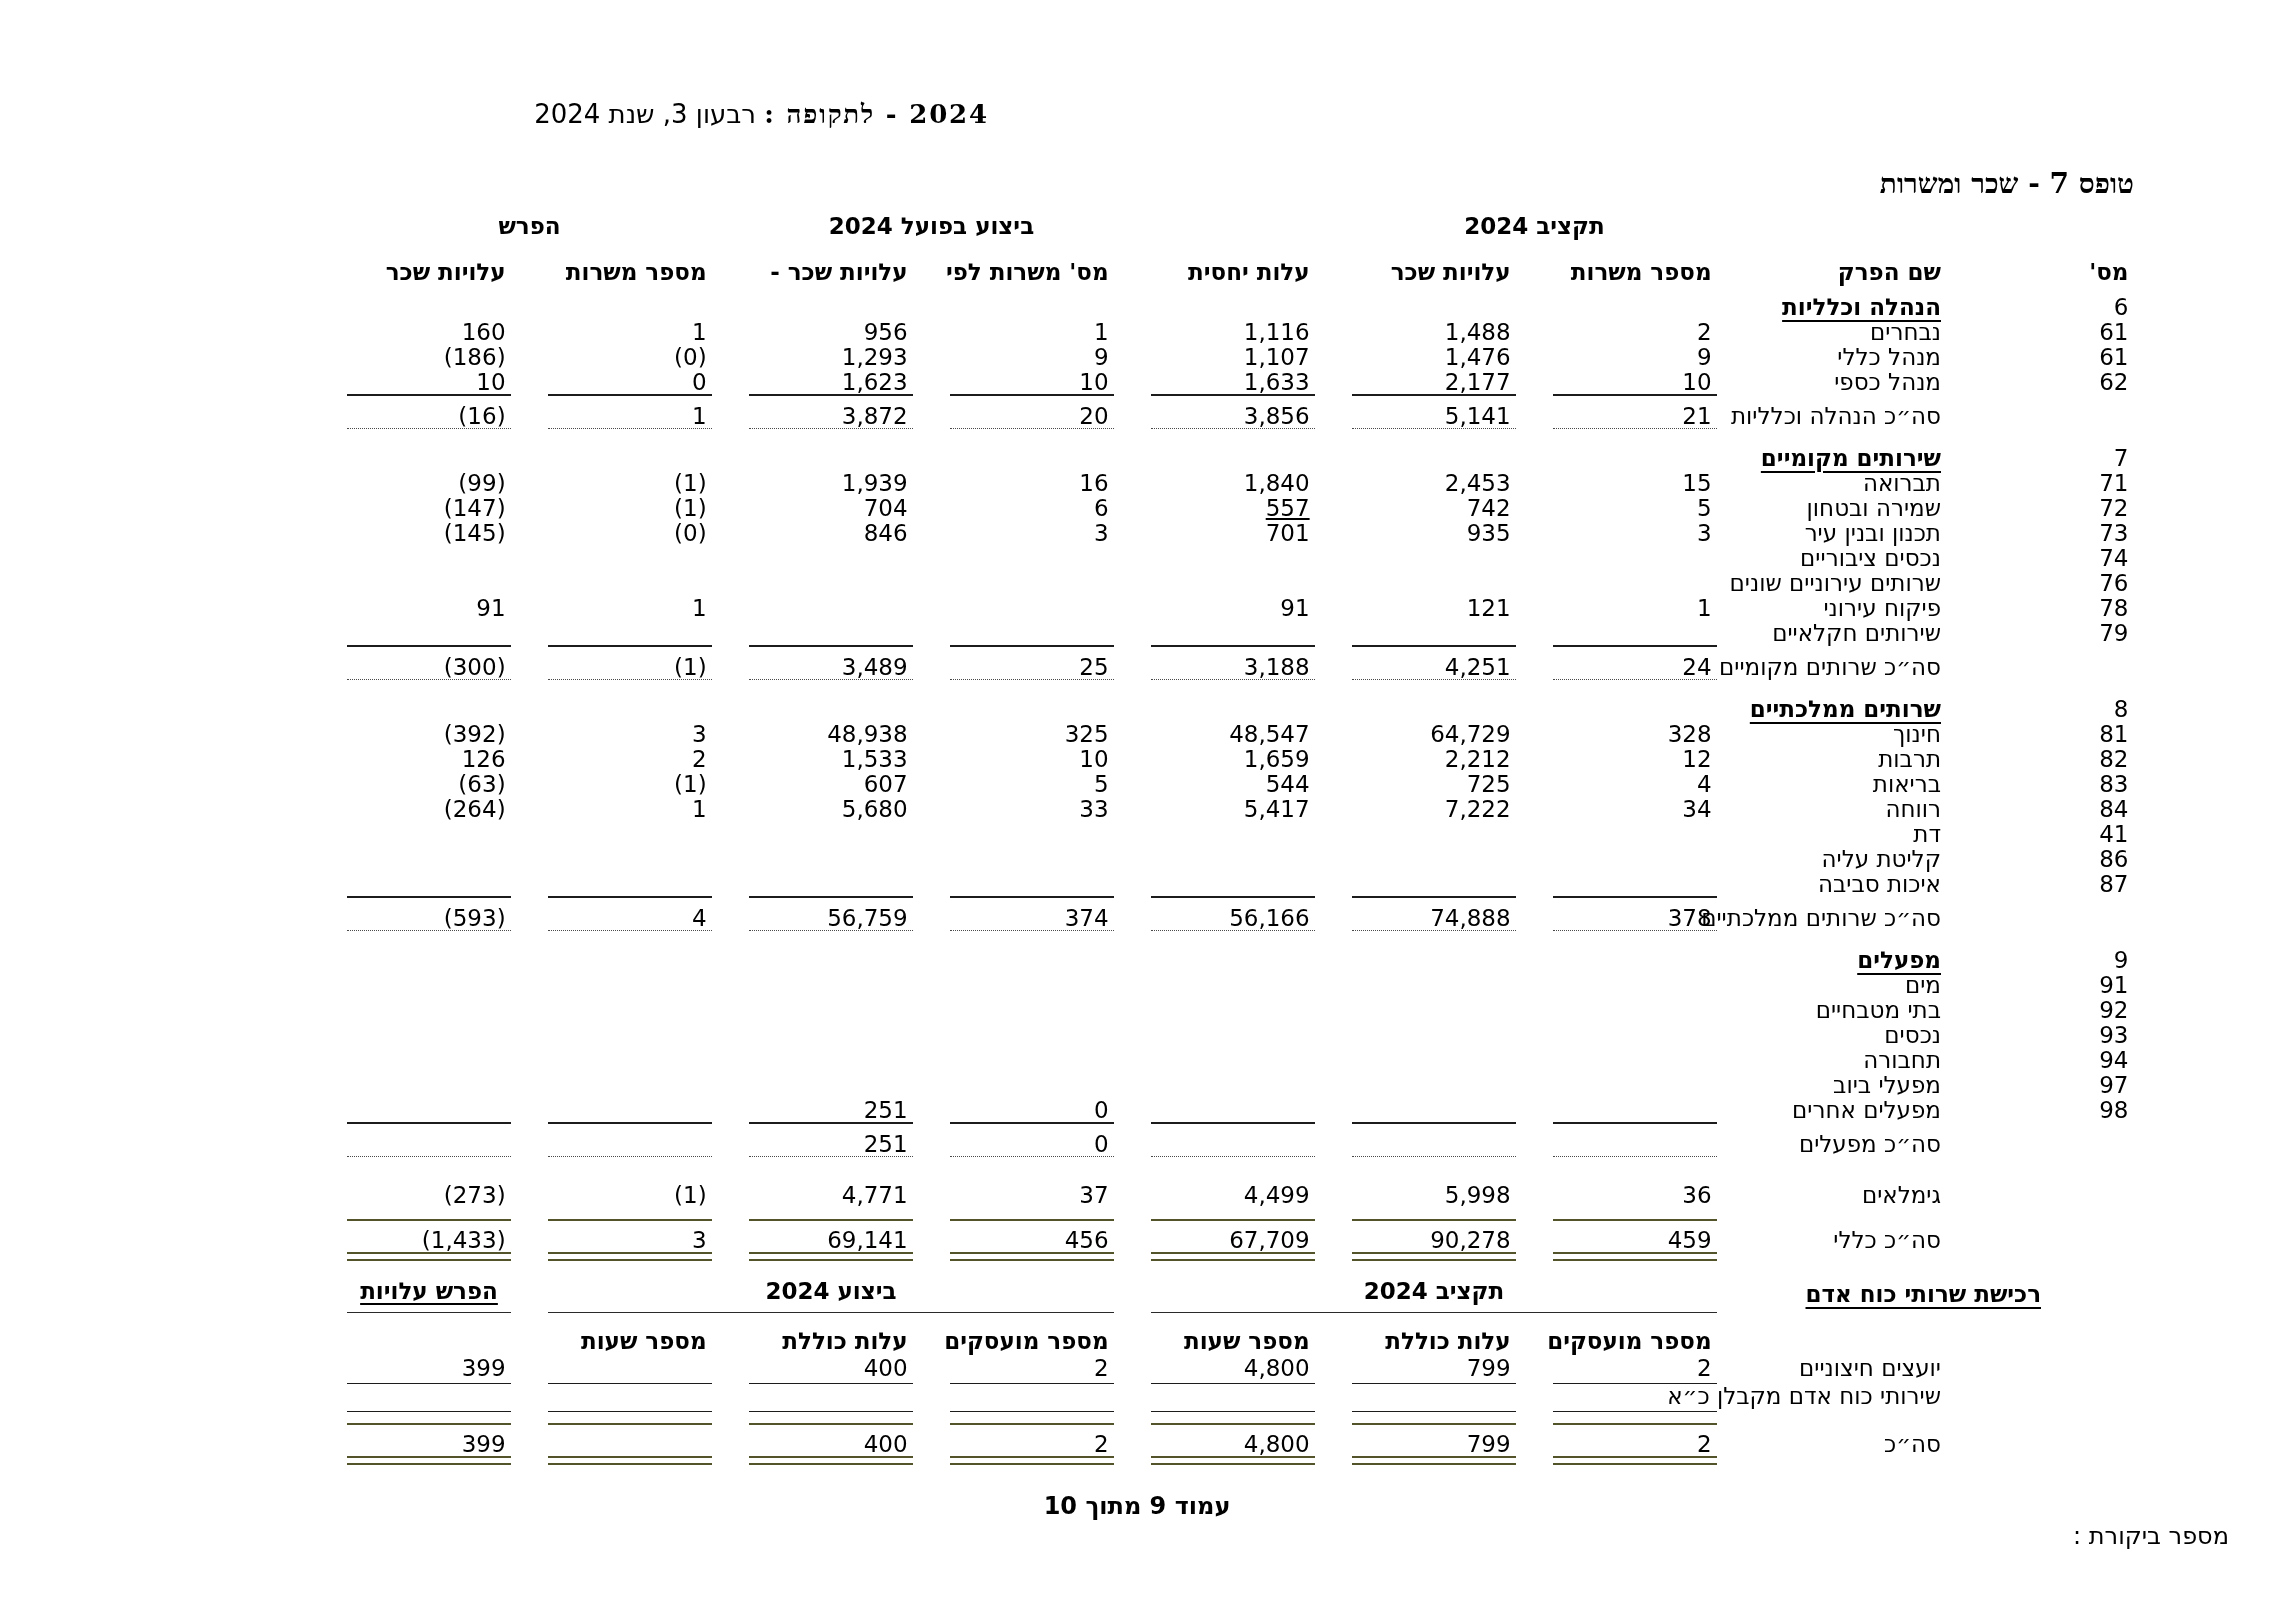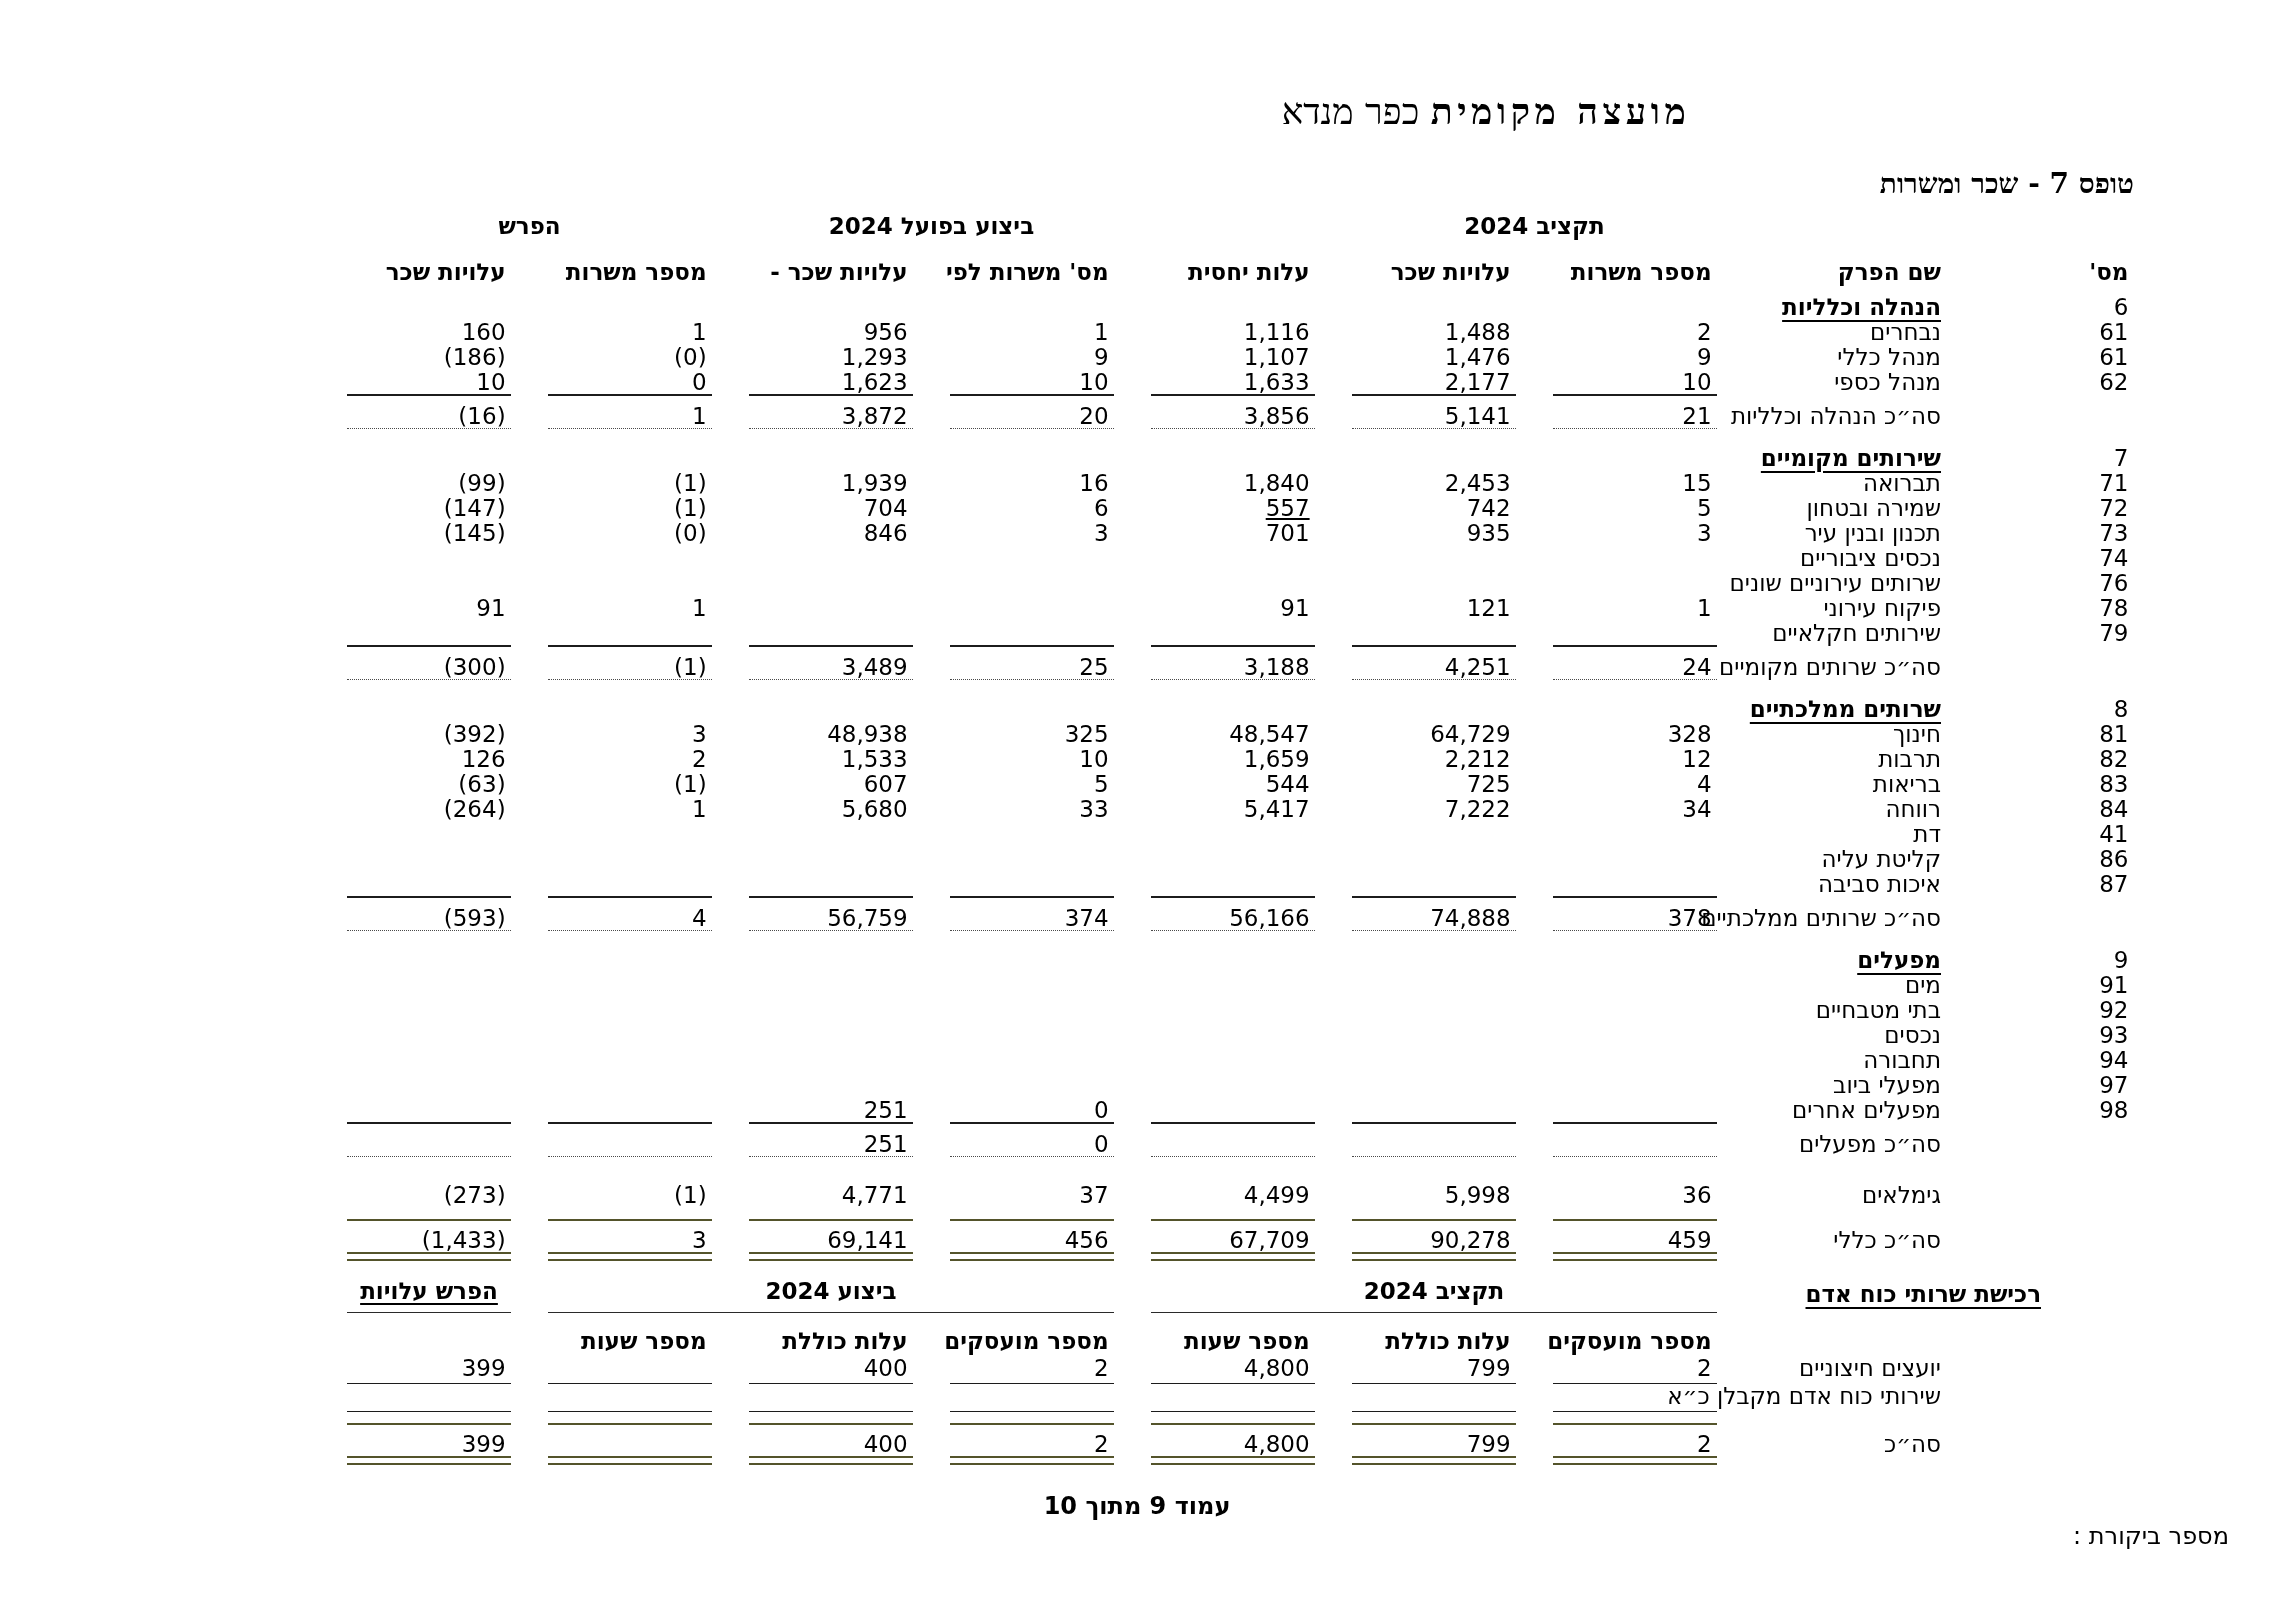--- a/index.html
+++ b/index.html
@@ -53,25 +53,25 @@
   
   .grpline{border-bottom:1.8px solid #2a2a2a;line-height:30px;}
   .diffhd{text-decoration:underline;text-underline-offset:3.6px;}
   .u{border-bottom:1.8px solid #1c1c1c;}
 </style>
 </head>
 <body>
 
 <div class="page" id="page">
 
-  <div class="council">
-    <span class="b">מועצה מקומית</span>
-    <span>כפר מנדא</span>
+
+  <div class="period">
+    <span class="b">2024 - לתקופה :</span>
+    <span>רבעון 3, שנת 2024</span>
   </div>
-
 
   <div class="form-title">טופס 7 - שכר ומשרות</div>
 
   <div class="tbl" id="tbl-top">
       <div class="c rhg hd ctr" style="grid-area: 1 / 3 / auto / span 2;">תקציב 2024</div>
       <div class="c rhg hd ctr" style="grid-area: 1 / 6 / auto / span 2;">ביצוע בפועל 2024</div>
       <div class="c rhg hd ctr" style="grid-area: 1 / 8 / auto / span 2;">הפרש</div>
       <div class="c rhc hd num" style="grid-area: 2 / 1;">מס'</div>
       <div class="c rhc hd name" style="grid-area: 2 / 2;">שם הפרק</div>
       <div class="c rhc hd val" style="grid-area: 2 / 3;">מספר משרות</div>

